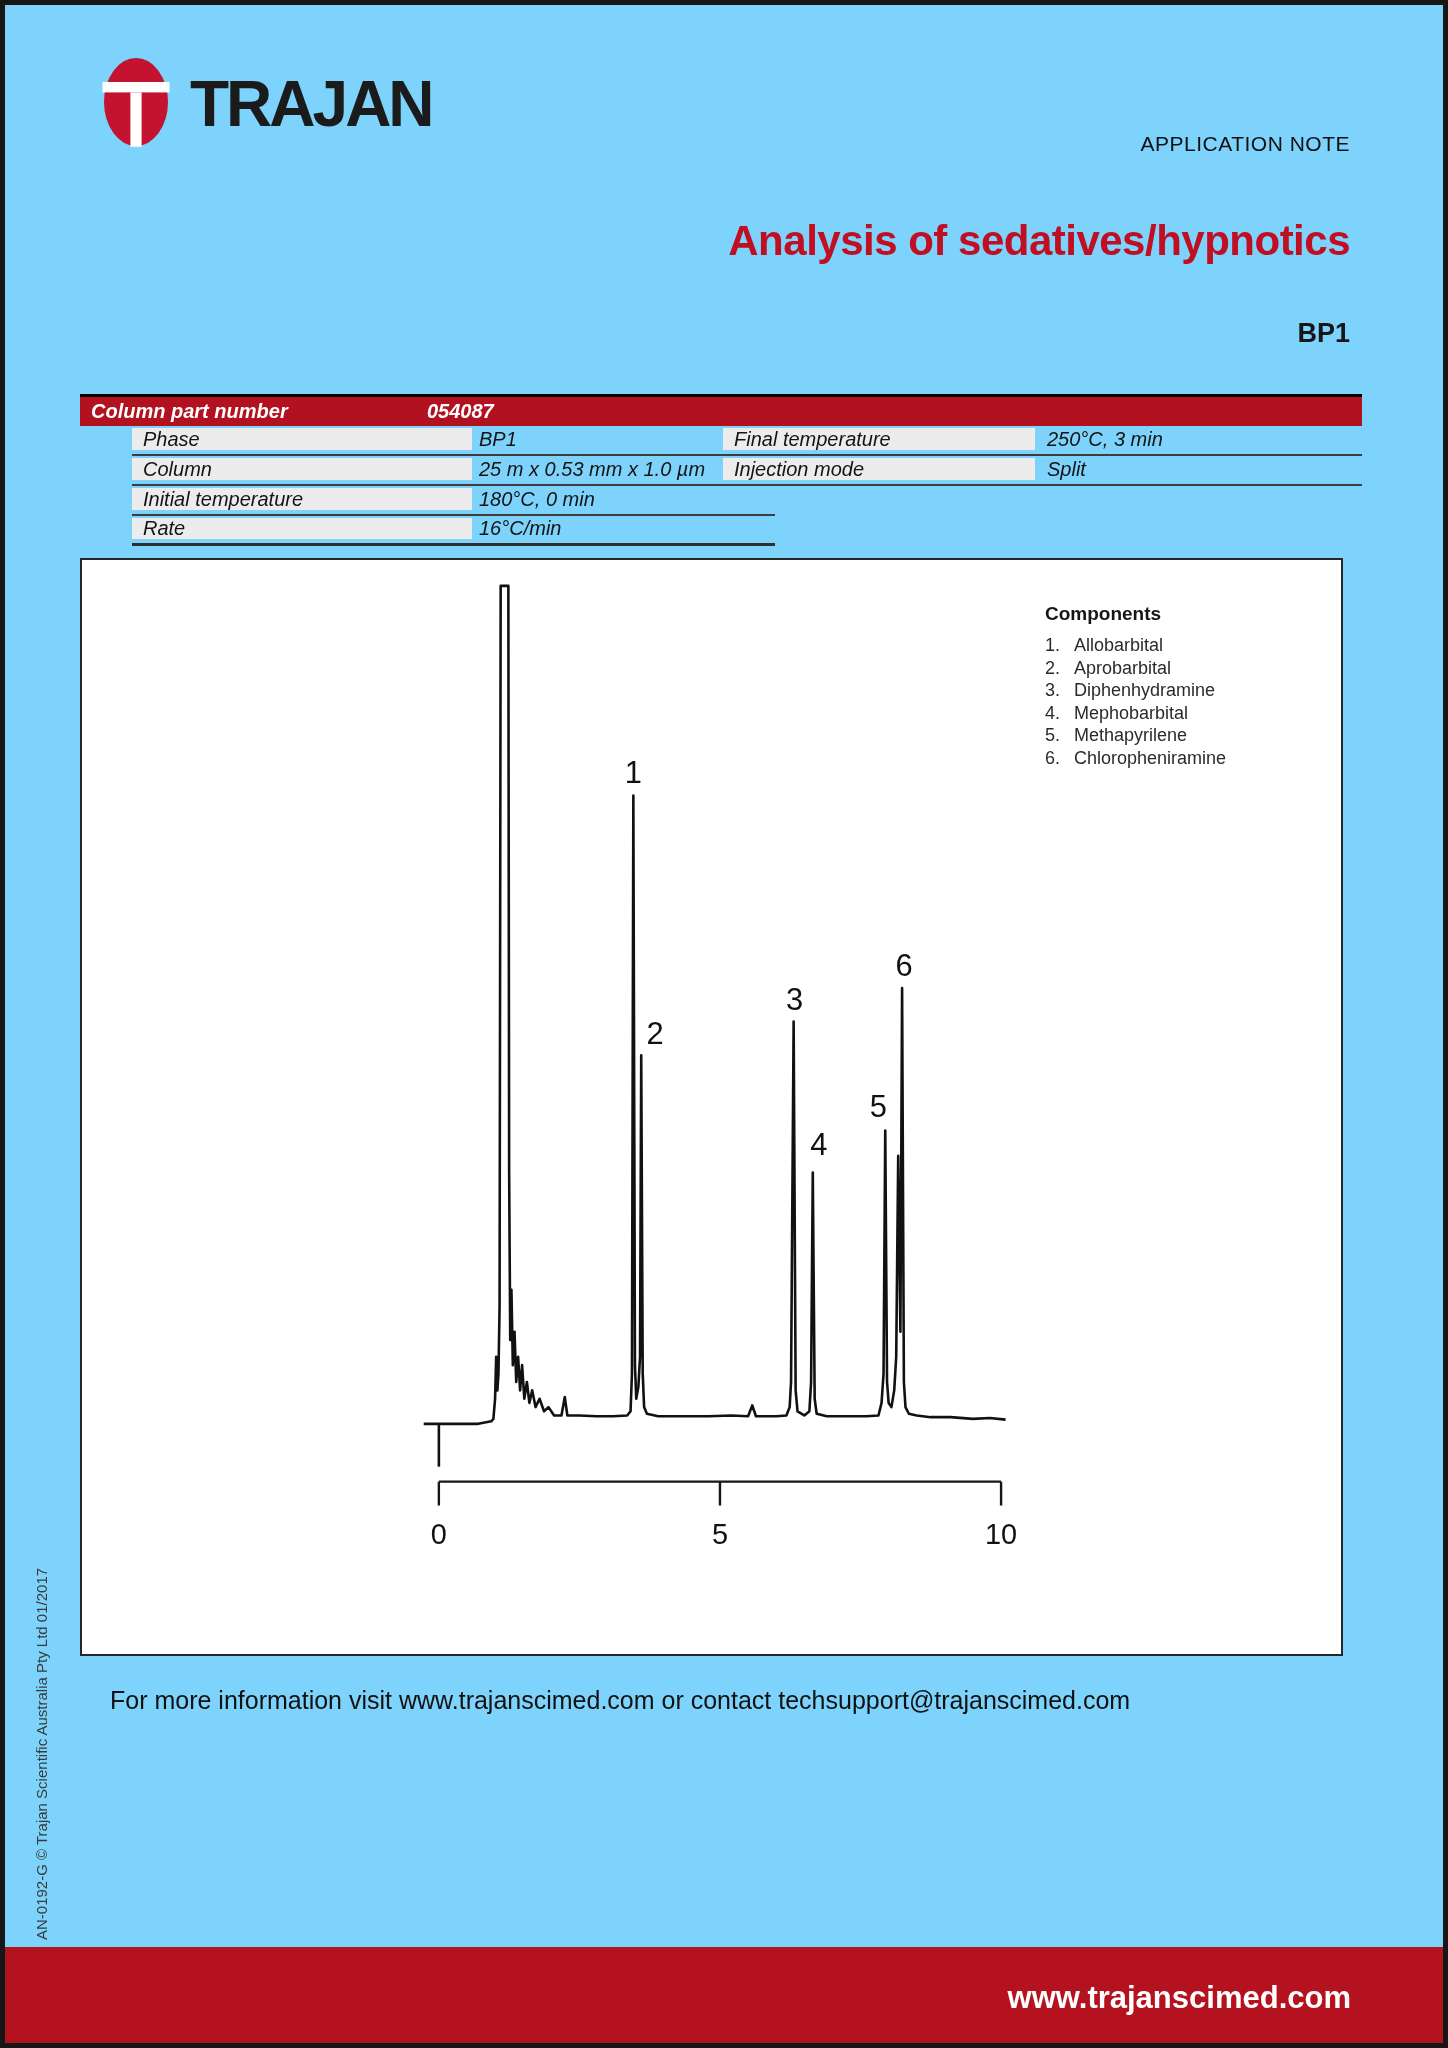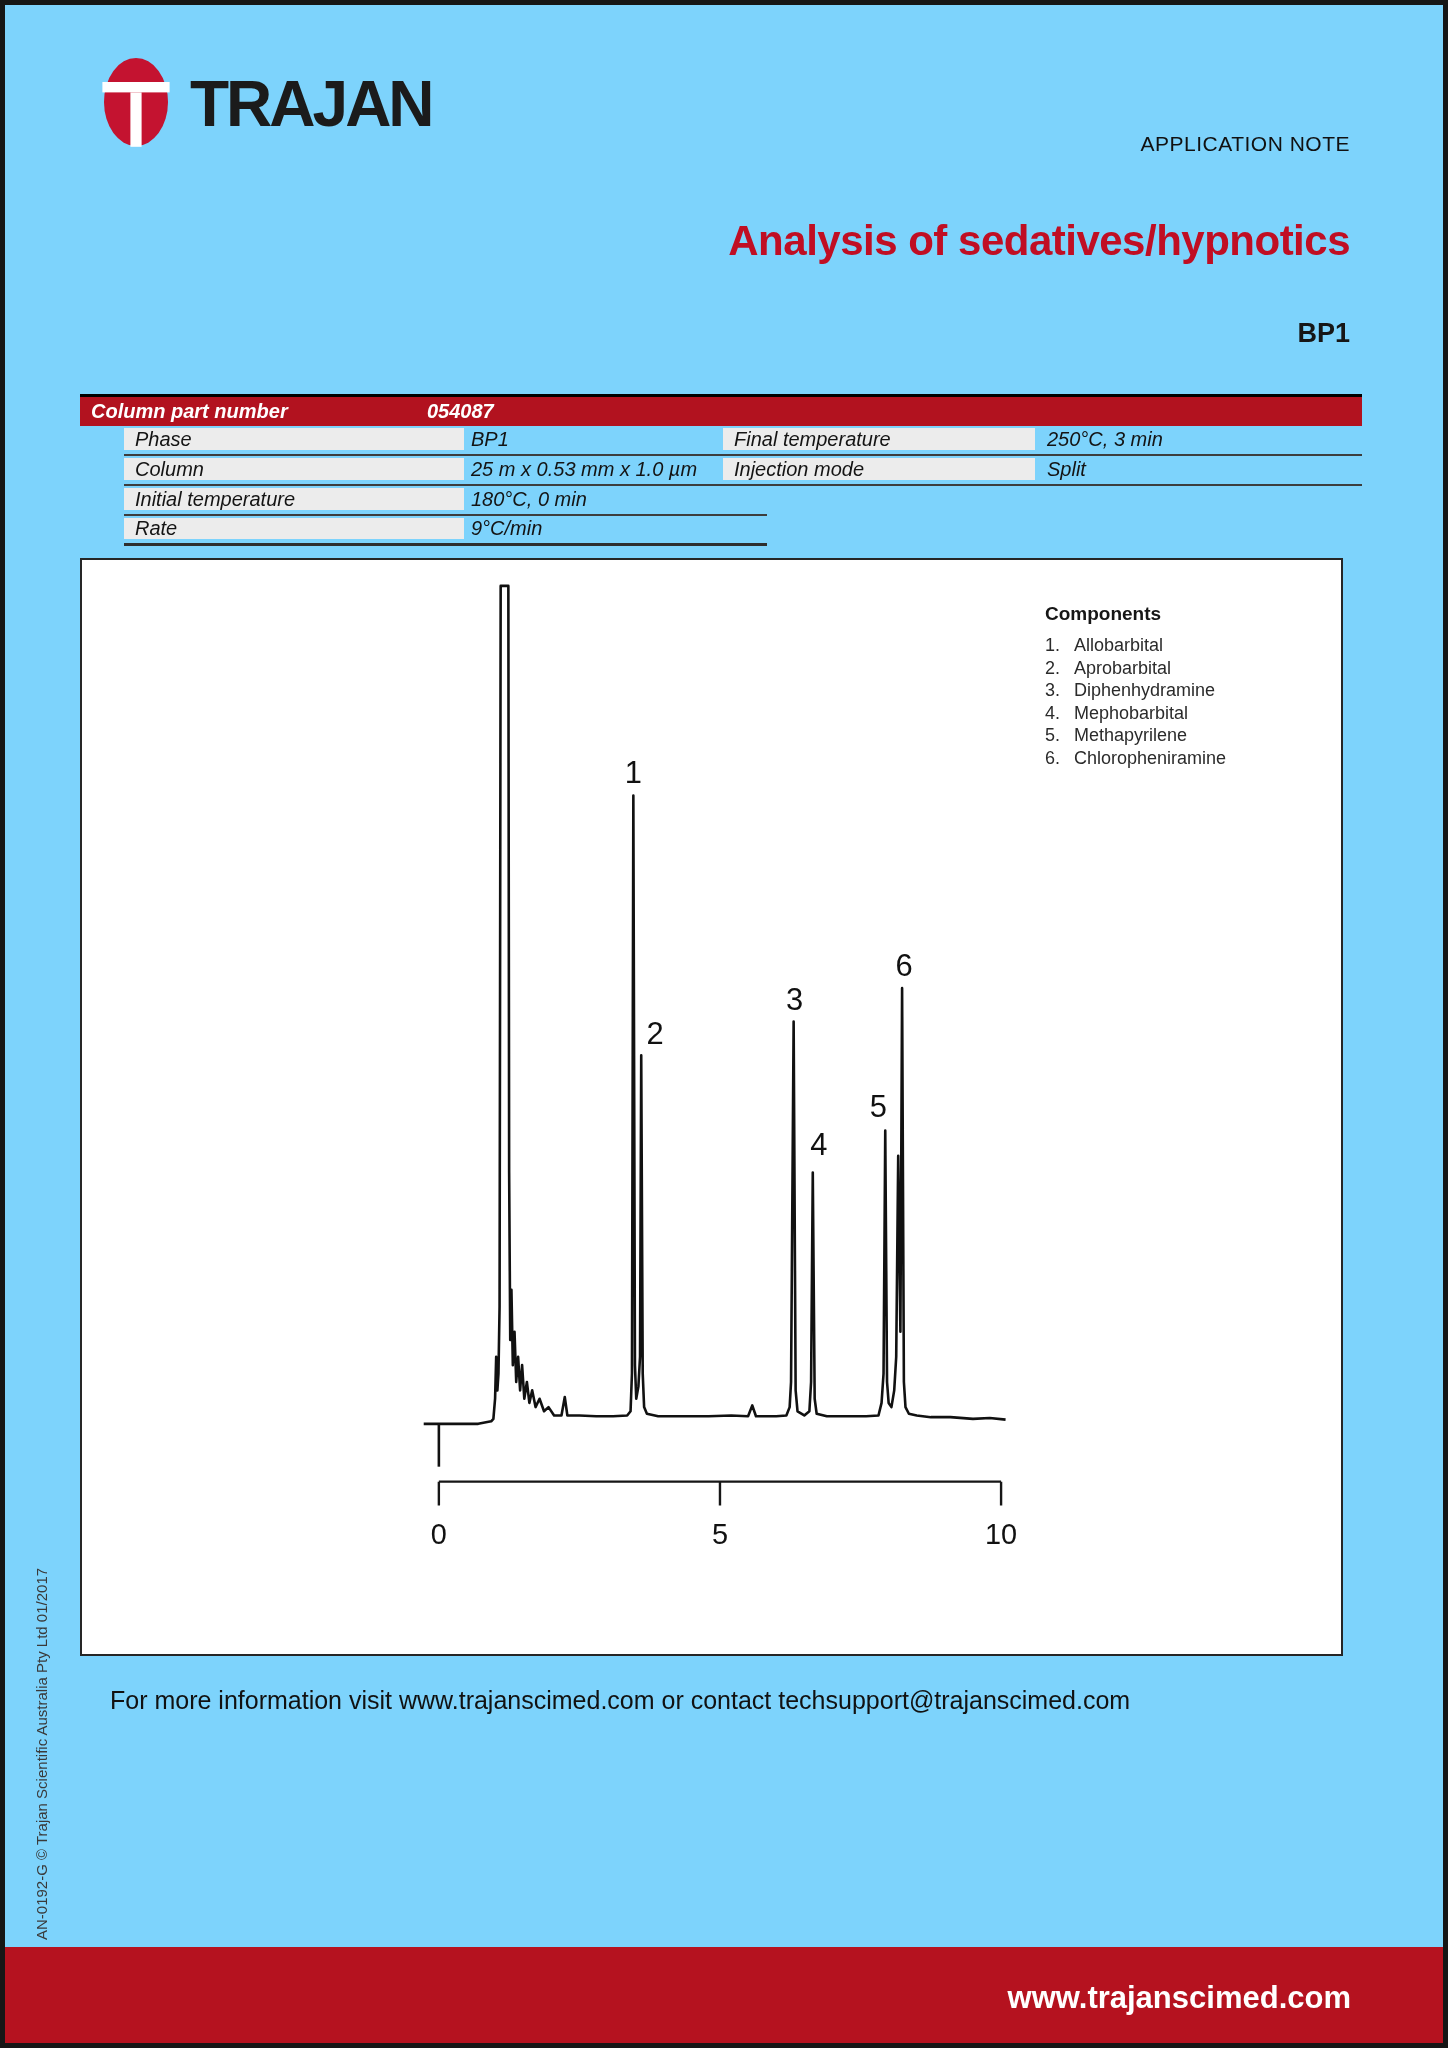--- a/index.html
+++ b/index.html
@@ -16,21 +16,21 @@
          color:var(--title-red,#c00e23);text-align:right;}
   .subtitle{position:absolute;right:98px;top:318px;font-size:27px;font-weight:bold;color:#161616;text-align:right;}
 
   
   .spec-table{position:absolute;left:80px;top:394px;width:1282px;height:153px;border-top:3px solid #000000;font-style:italic;}
   .thead{position:absolute;left:0;top:0;width:1282px;height:29px;background:var(--table-header-red,#b2121f);}
   .thead span{position:absolute;top:0;line-height:29px;color:#fff;font-weight:bold;font-size:20px;}
   .th-label{left:11px;}
   .th-value{left:347px;}
   .thalf{position:absolute;top:29px;}
-  .thalf.left{left:4px;width:643px;padding-left:40px;}
+  .thalf.left{left:12px;width:643px;padding-left:40px;}
   .thalf.right{left:643px;width:639px;}
   .trow{position:relative;height:30px;border-bottom:2px solid #3d3d3d;box-sizing:border-box;}
   .left .trow:last-child{border-bottom:3px solid #2e2e2e;}
   .tlabel{position:absolute;left:0;top:2px;bottom:4px;background:#ececec;display:flex;align-items:center;
           padding-left:11px;font-size:20px;box-sizing:border-box;}
   .left .tlabel{width:340px;}
   .right .tlabel{width:312px;}
   .tvalue{position:absolute;top:0;bottom:2px;display:flex;align-items:center;font-size:20px;}
   .left .tvalue{left:347px;}
   .right .tvalue{left:324px;}
@@ -82,21 +82,21 @@
         <div class="trow">
           <span class="tlabel">Column</span>
           <span class="tvalue">25 m x 0.53 mm x 1.0 µm</span>
         </div>
         <div class="trow">
           <span class="tlabel">Initial temperature</span>
           <span class="tvalue">180°C, 0 min</span>
         </div>
         <div class="trow">
           <span class="tlabel">Rate</span>
-          <span class="tvalue">9°C/min</span>
+          <span class="tvalue">16°C/min</span>
         </div>
       </div>
     <div class="thalf right" id="right-rows">
         <div class="trow">
           <span class="tlabel">Final temperature</span>
           <span class="tvalue">250°C, 3 min</span>
         </div>
         <div class="trow">
           <span class="tlabel">Injection mode</span>
           <span class="tvalue">Split</span>

